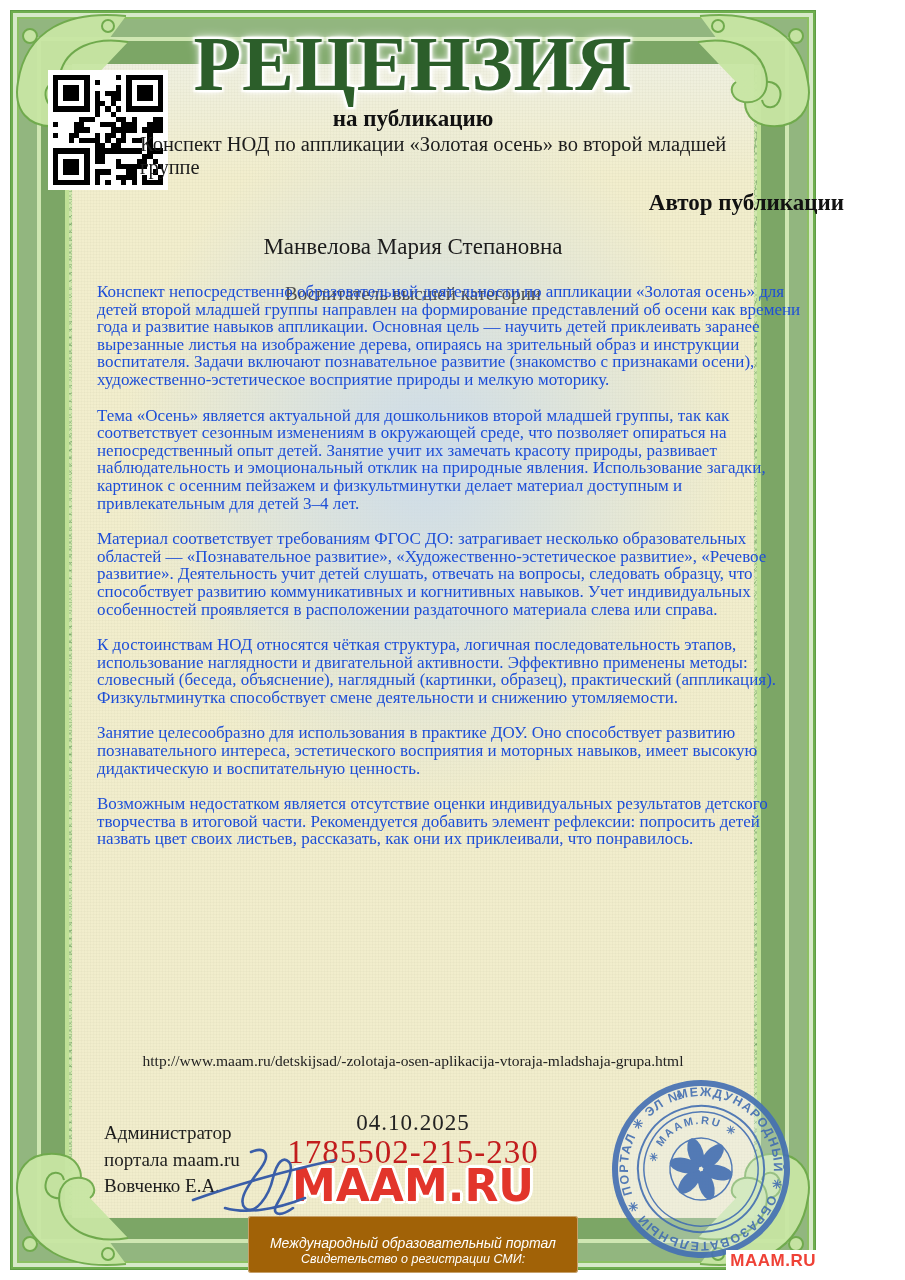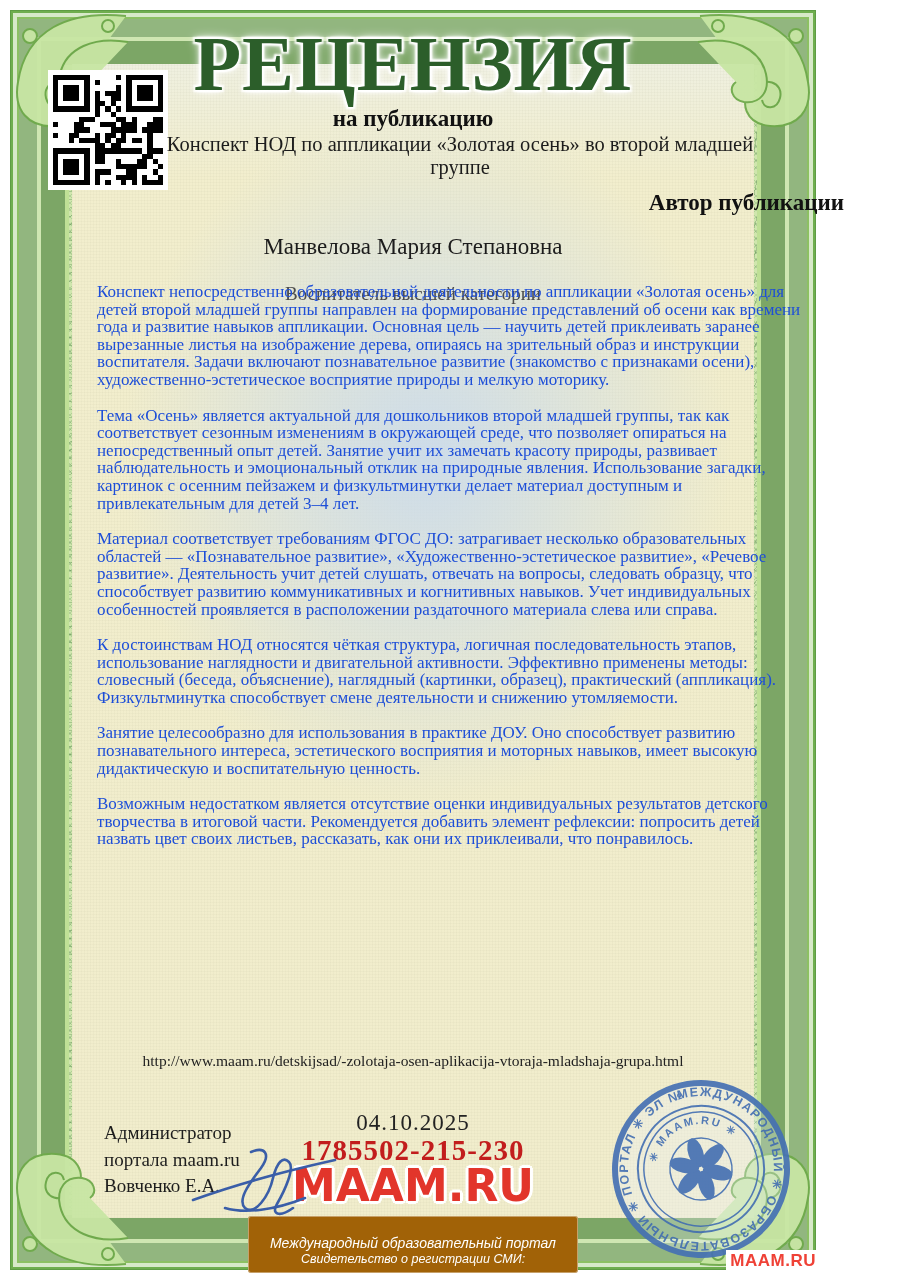--- a/index.html
+++ b/index.html
@@ -36,41 +36,41 @@
       linear-gradient(180deg,#eff0e0 0%,#f2eecd 10%,#f1edcc 100%);}
 
   .layer{position:absolute;inset:0;z-index:5;}
 
   
   .doc-title{position:absolute;top:22px;left:0;width:100%;text-align:center;
     font-size:78px;line-height:84px;font-weight:bold;color:#2c5e2a;letter-spacing:1px;
     text-shadow:-2px -2px 2px #fff,2px -2px 2px #fff,-2px 2px 2px #fff,2px 2px 2px #fff,0 0 7px #fff,0 0 12px #fff;}
   .doc-subtitle{position:absolute;top:106px;left:0;width:100%;text-align:center;
     font-size:23px;font-weight:bold;color:#111;}
-  .pub-title{position:absolute;top:133px;left:140px;width:640px;text-align:center;
+  .pub-title{position:absolute;top:133px;left:140px;width:640px;text-align:left;
     font-size:20.5px;line-height:23px;color:#1c1c1c;}
   .qr{position:absolute;left:48px;top:70px;width:120px;height:120px;background:#fff;padding:5px;box-sizing:border-box;}
   .qr svg{width:100%;height:100%;display:block;}
 
   .author-heading{position:absolute;top:190px;left:18px;width:100%;text-align:right;font-size:23px;font-weight:bold;color:#111;}
   .author-name{position:absolute;top:234px;left:0;width:100%;text-align:center;font-size:23px;color:#1c1c1c;}
   .author-cat{position:absolute;top:247px;left:0;width:100%;text-align:center;font-size:19px;color:#4c4c4c;margin-top:36px;}
 
   
   .review{position:absolute;top:283px;left:97px;width:716px;color:#1d4ed8;}
   .review p{margin:0 0 18px 0;font-size:17px;line-height:17.6px;text-align:left;}
 
   .pub-url{position:absolute;top:1052px;left:0;width:100%;text-align:center;font-size:15.5px;color:#222;}
 
   
   .admin{position:absolute;left:104px;top:1120px;font-size:19px;line-height:26.5px;color:#1d1d1d;}
   .signature{position:absolute;left:185px;top:1138px;width:170px;height:85px;z-index:7;}
   .cert-date{position:absolute;top:1110px;left:0;width:100%;text-align:center;font-size:23px;color:#222;letter-spacing:1px;}
   .cert-number{position:absolute;top:1134px;left:0;width:100%;text-align:center;
-    font-size:29px;font-weight:bold;color:#c21d1d;letter-spacing:1px;}
+    font-size:33px;font-weight:normal;color:#c21d1d;letter-spacing:1px;}
   .logo{position:absolute;top:1162px;left:0;width:100%;text-align:center;z-index:6;
     font-family:"DejaVu Sans",sans-serif;font-size:44px;line-height:48px;font-weight:bold;color:#e2352b;letter-spacing:0px;
     text-shadow:-3px 0 0 #fff,3px 0 0 #fff,0 -3px 0 #fff,0 3px 0 #fff,-2px -2px 0 #fff,2px -2px 0 #fff,-2px 2px 0 #fff,2px 2px 0 #fff;}
   .footer-box{position:absolute;top:1216px;left:50%;transform:translateX(-50%);width:330px;z-index:8;
     background:#a16207;border-radius:3px;padding:19px 6px 6px 6px;box-sizing:border-box;text-align:center;
     font-family:"Liberation Sans",sans-serif;color:#fff;box-shadow:0 0 0 1px rgba(255,255,255,.4) inset;font-style:italic;}
   .footer-box .l1{font-size:14px;line-height:17px;}
   .footer-box .l2{font-size:12.5px;line-height:15px;}
   .footer-box .l3{font-size:12.5px;line-height:15px;}
   .stamp{position:absolute;left:608px;top:1076px;width:186px;height:186px;z-index:7;opacity:.92;}

